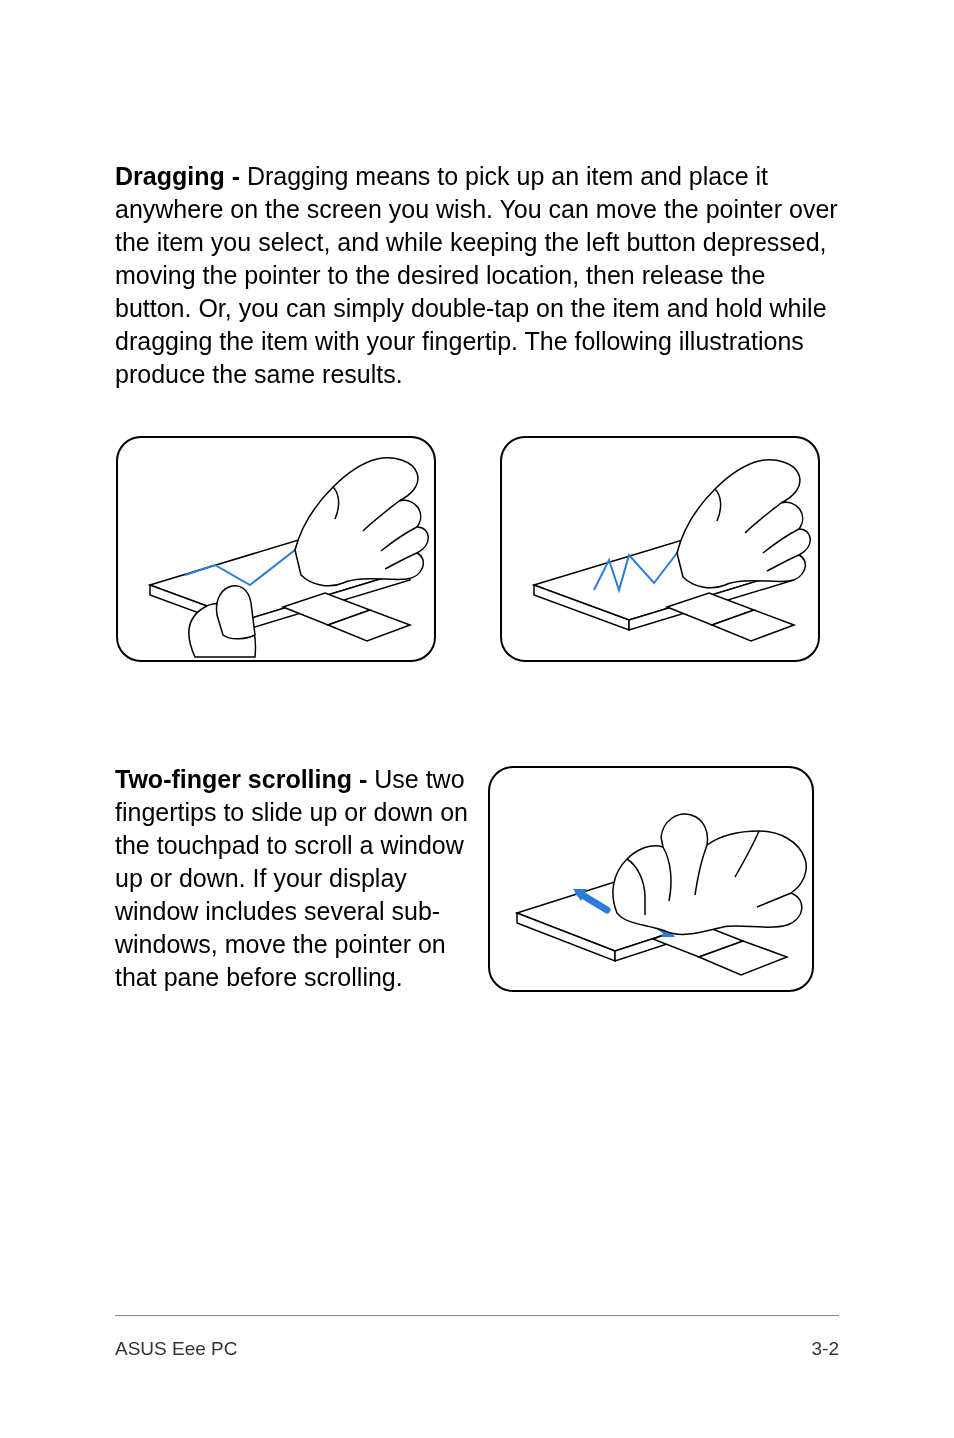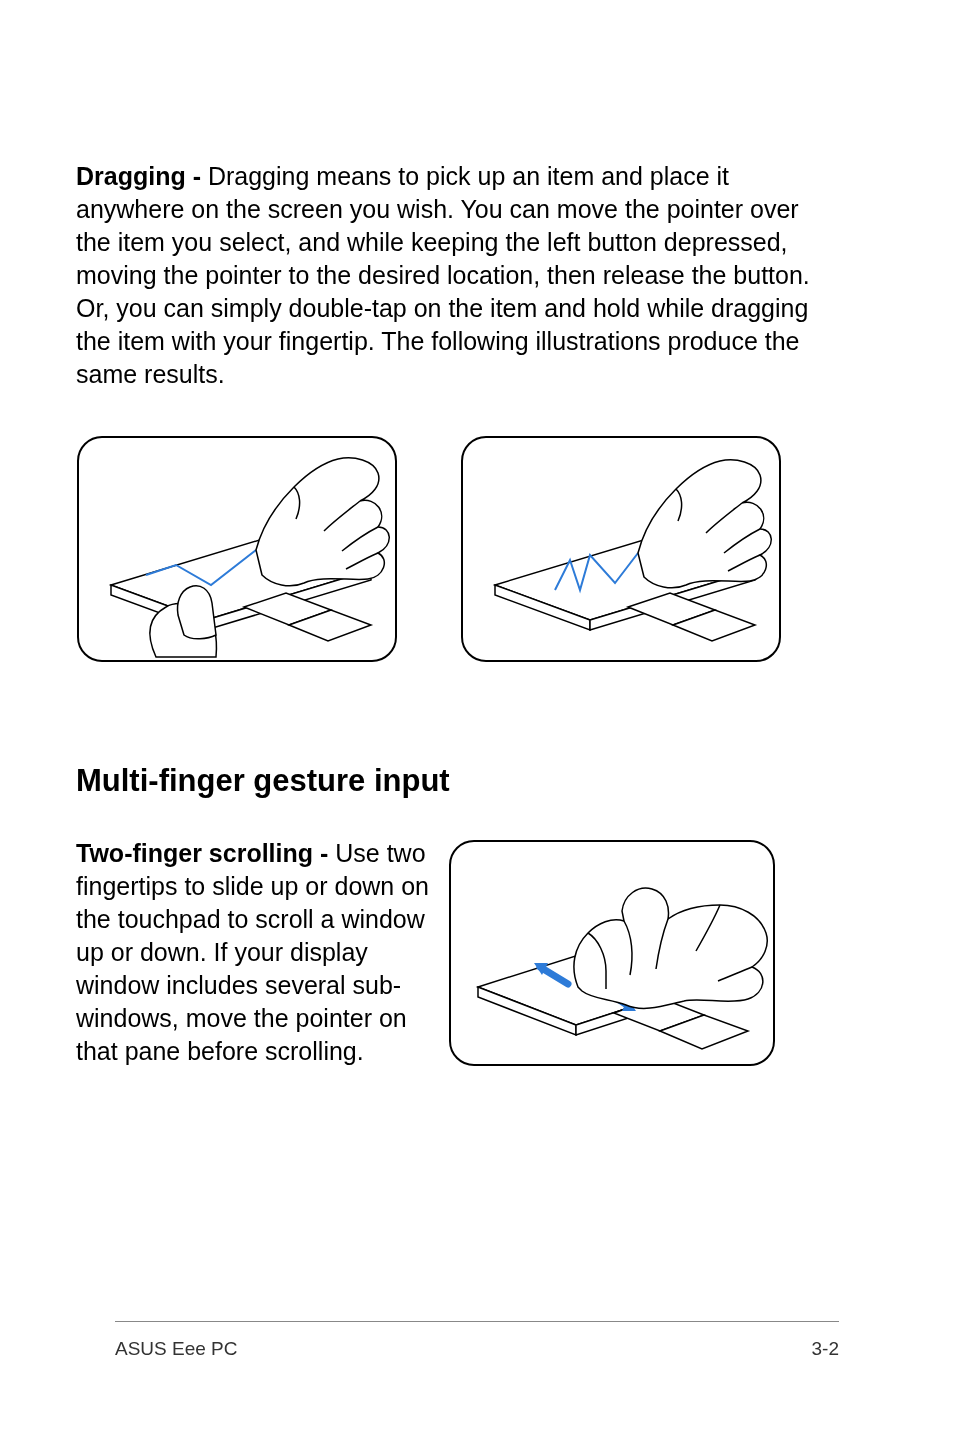--- a/index.html
+++ b/index.html
@@ -9,21 +9,21 @@
   }
   body {
     width: 954px;
     height: 1438px;
     background: #ffffff;
     font-family: "Myriad Pro", "Segoe UI", Arial, sans-serif;
     color: #000;
     position: relative;
   }
   .page {
-    padding: 160px 115px 0 76px;
+    padding: 160px 115px 0 115px;
   }
   .body-text {
     font-size: 25px;
     line-height: 1.32;
     margin-bottom: 44px;
   }
   .bold {
     font-weight: 700;
   }
   .illustration-row {
@@ -54,21 +54,21 @@
     flex: 0 0 auto;
     width: 328px;
     height: 228px;
   }
   .footer {
     position: absolute;
     bottom: 78px;
     left: 115px;
     right: 115px;
     border-top: 1px solid #888;
-    padding-top: 16px;
+    padding-top: 22px;
     display: flex;
     justify-content: space-between;
     font-size: 19px;
     color: #333;
   }
 </style>
 </head>
 <body>
 
 <div class="page">
@@ -127,21 +127,20 @@
       <g stroke="#000" stroke-width="1.5" fill="#fff">
         <path d="M178 118 C184 94 198 72 216 54 C228 42 244 30 260 26 C276 22 296 28 300 40 C304 52 294 62 282 68 C298 64 310 80 300 94 C314 94 316 112 300 120 C312 126 306 144 290 146 C274 148 242 142 226 150 C212 156 194 152 184 142 Z"></path>
         <path d="M216 54 C222 60 224 72 218 86"></path>
         <path d="M282 68 C272 76 256 88 246 98"></path>
         <path d="M300 94 C288 100 274 110 264 118"></path>
         <path d="M300 120 C290 124 276 132 268 136"></path>
       </g>
     </svg>
   </div>
 
-  <h2 class="section-heading">Multi-finger gesture input</h2>
 
   <div class="two-col">
     <p class="text-col">
       <span class="bold">Two-finger scrolling - </span><span>Use two fingertips to slide up or down on the touchpad to scroll a window up or down. If your display window includes several sub-windows, move the pointer on that pane before scrolling.</span>
     </p>
     <svg class="img-col" viewBox="0 0 328 228">
       <rect x="2" y="2" width="324" height="224" rx="24" ry="24" fill="none" stroke="#000" stroke-width="2"></rect>
 
       <g stroke="#000" stroke-width="1.5" fill="#fff">
         <path d="M30 148 L200 94 L300 130 L128 186 Z"></path>

